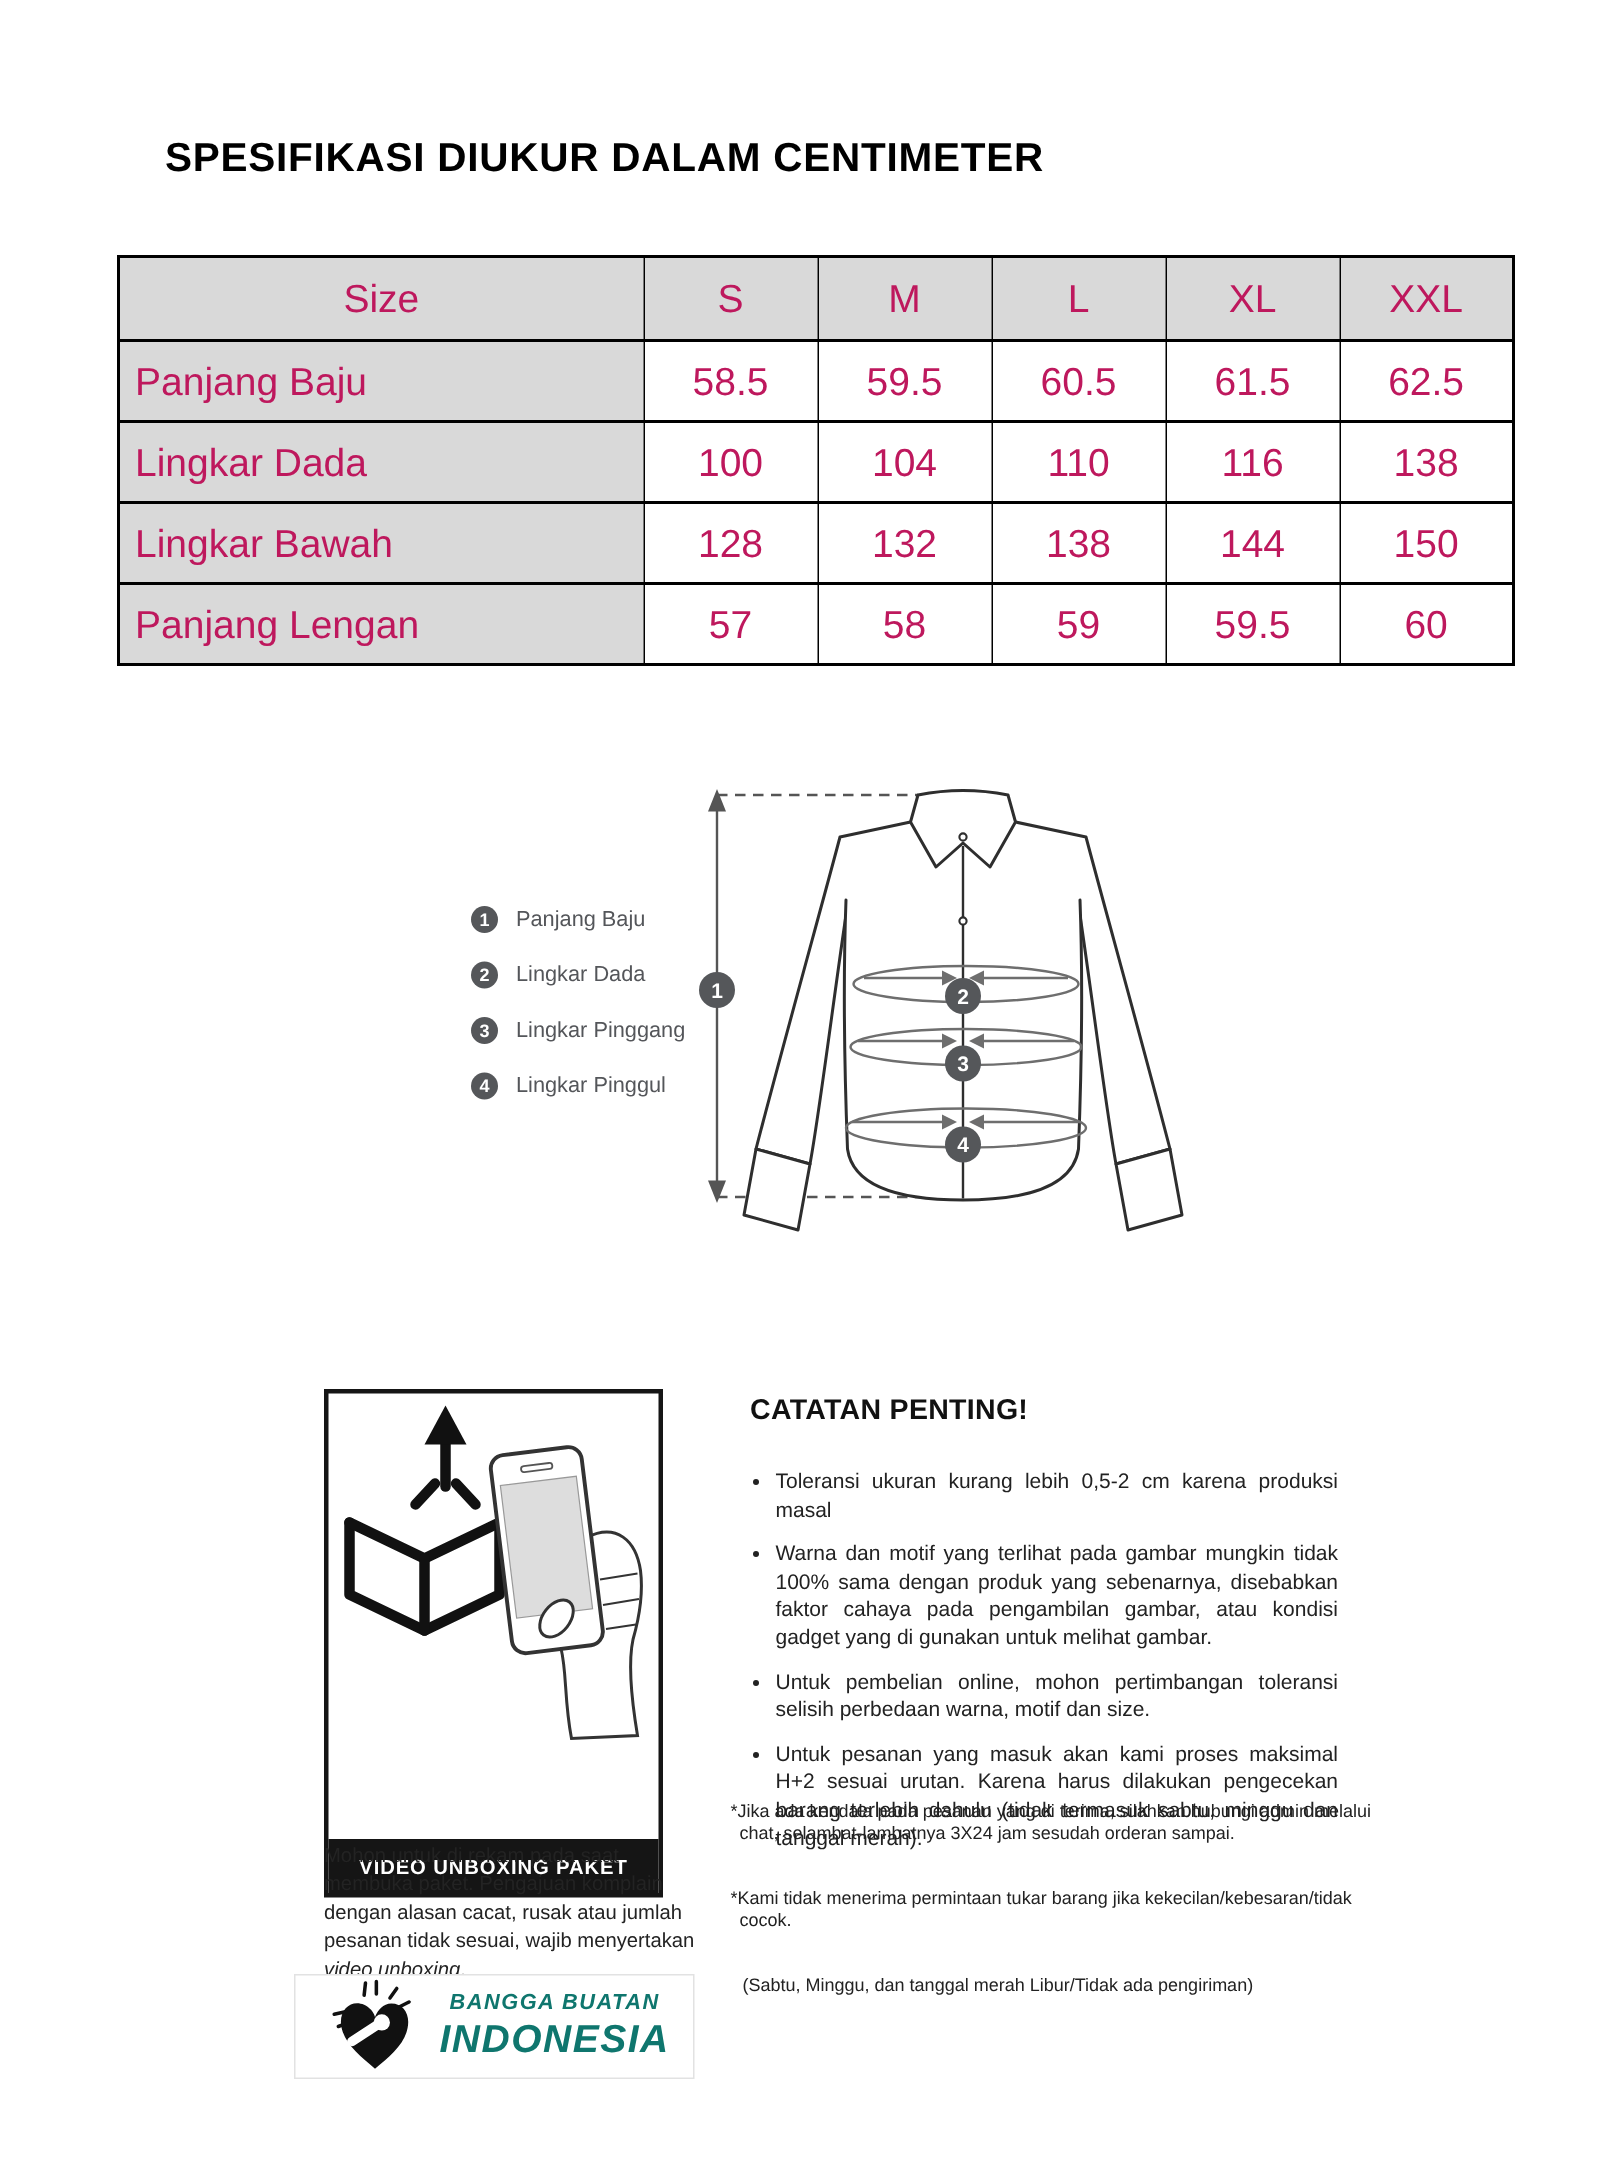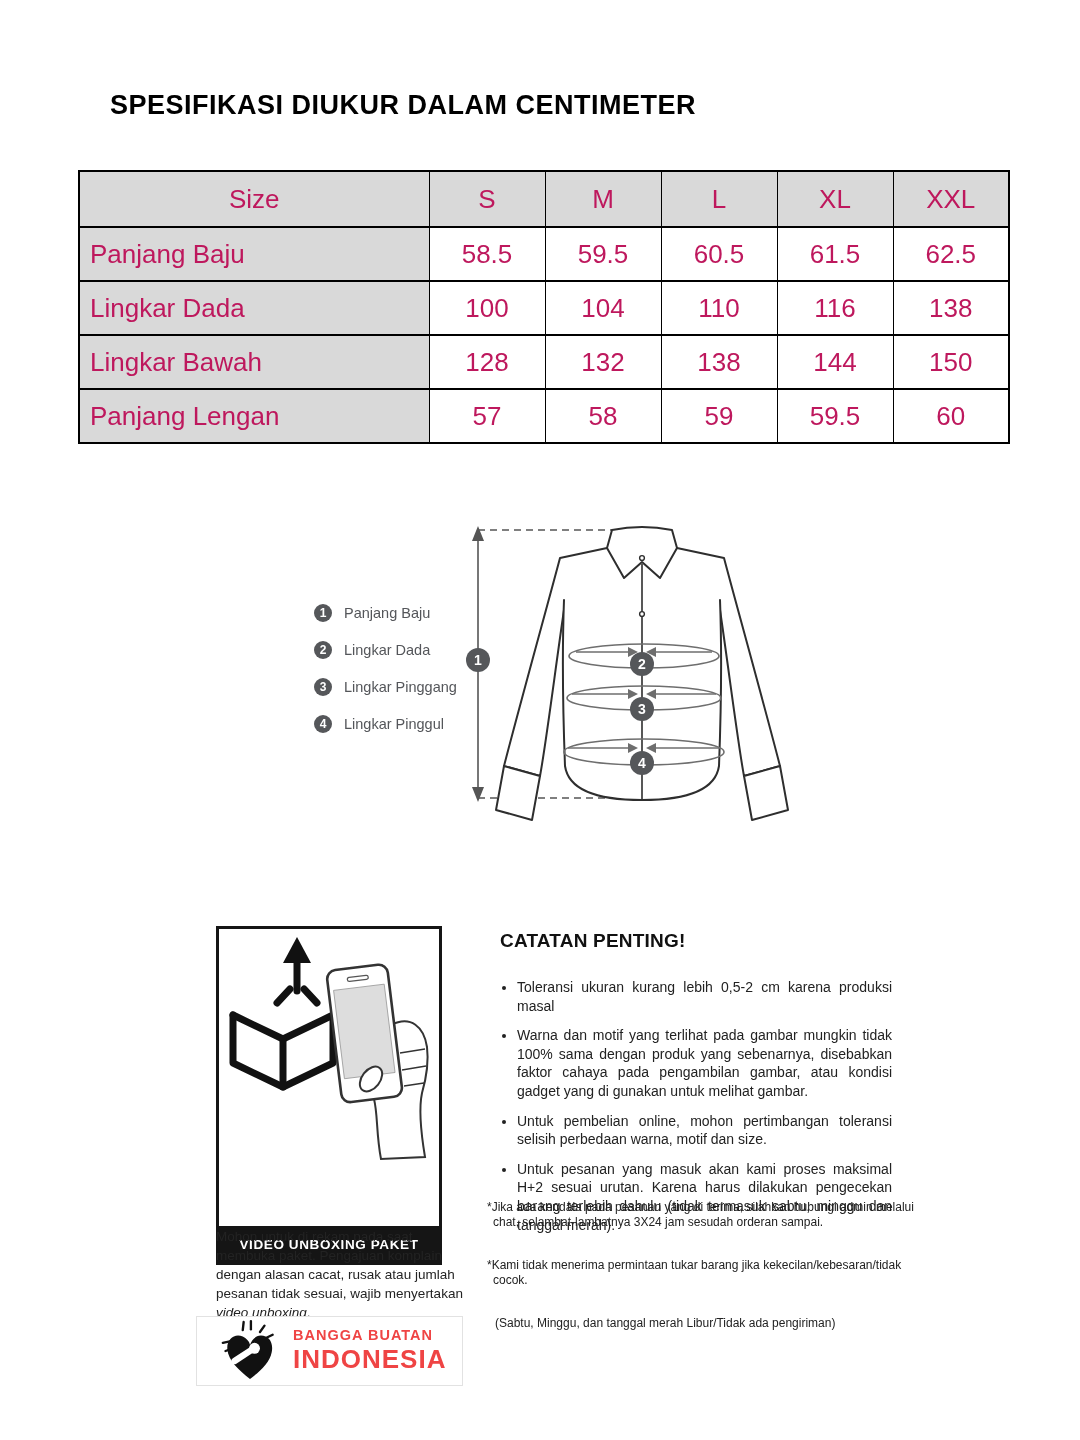--- a/index.html
+++ b/index.html
@@ -40,21 +40,21 @@
   .notes-list { margin:26px 0 0 0; padding-left:17px; }
   .notes-list li { font-size:14px; line-height:1.33; text-align:justify; margin-bottom:11px; color:#222; }
 
   .footnotes { position:absolute; left:487px; top:1172px; width:450px; font-size:12px; line-height:1.26; color:#222; }
   .fn { padding-left:6px; text-indent:-6px; margin-bottom:4px;margin-top:28px; }
   .fn-bold { font-weight:bold; }
   .fn-last { padding-left:8px; text-indent:0; }
 
   
   .brand-card { position:absolute; left:196px; top:1316px; width:267px; height:70px; border:1px solid #e2e2e2; background:#fff; display:flex; align-items:center; padding-left:24px; box-sizing:border-box; }
-  .brand-text { margin-left:14px; color:#ef4444; line-height:1.1; }
+  .brand-text { margin-left:14px; font-style:italic; color:#0f766e; line-height:1.1;text-align:center; }
   .brand-line1 { font-size:14.5px; font-weight:700; letter-spacing:1px; }
   .brand-line2 { font-size:26px; font-weight:800; letter-spacing:1px; margin-top:1px; }
 </style>
 </head>
 <body>
 
 <div class="page-title">SPESIFIKASI DIUKUR DALAM CENTIMETER</div>
 
 <table class="size-table">
   <colgroup>

